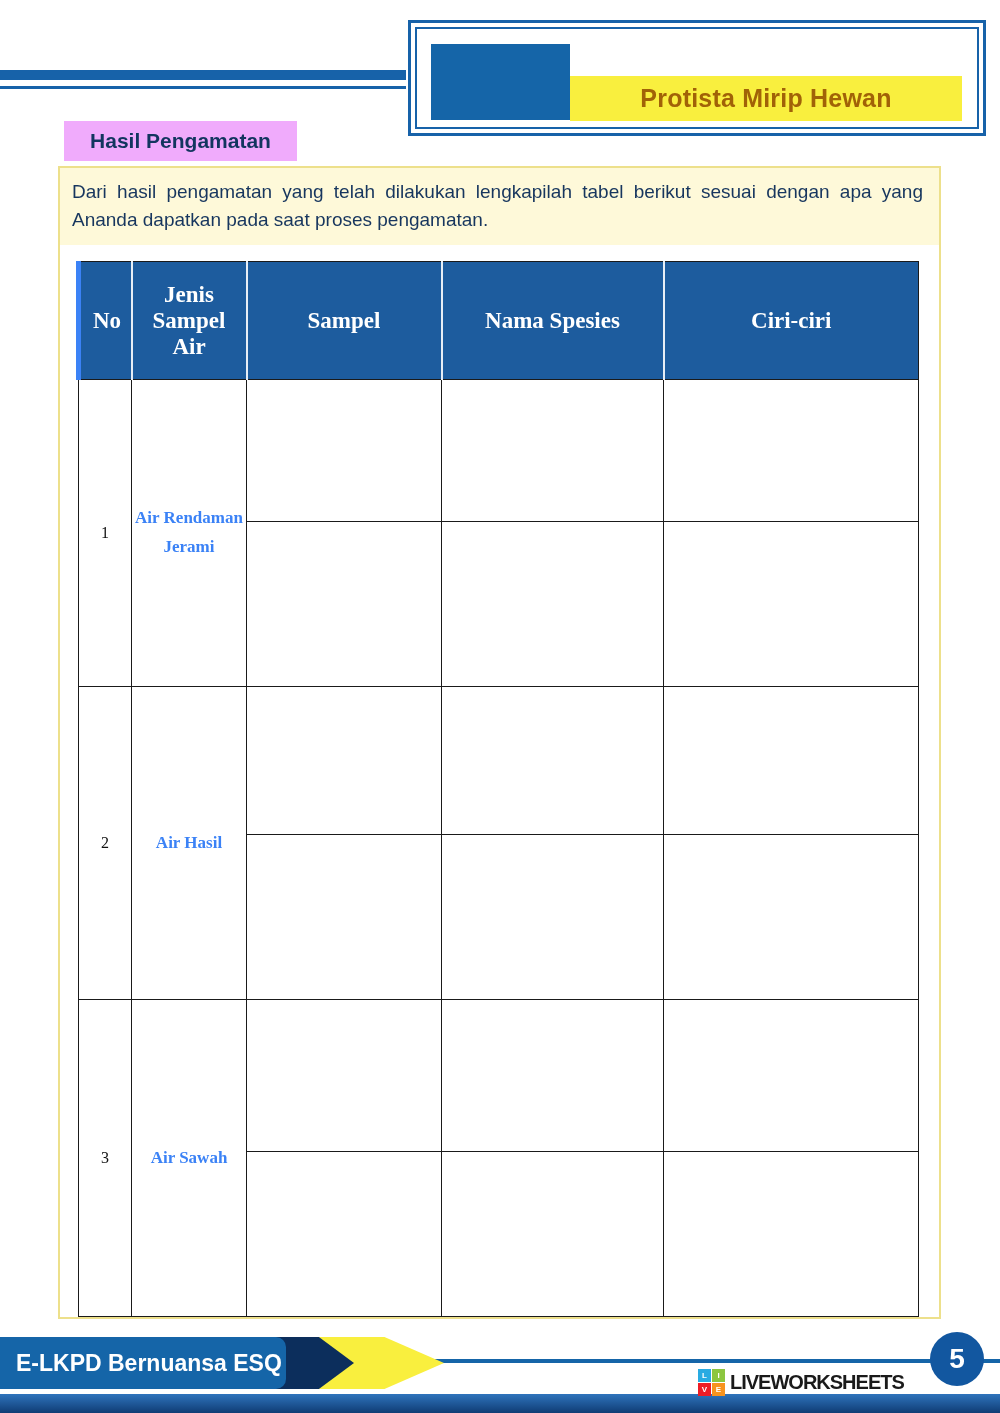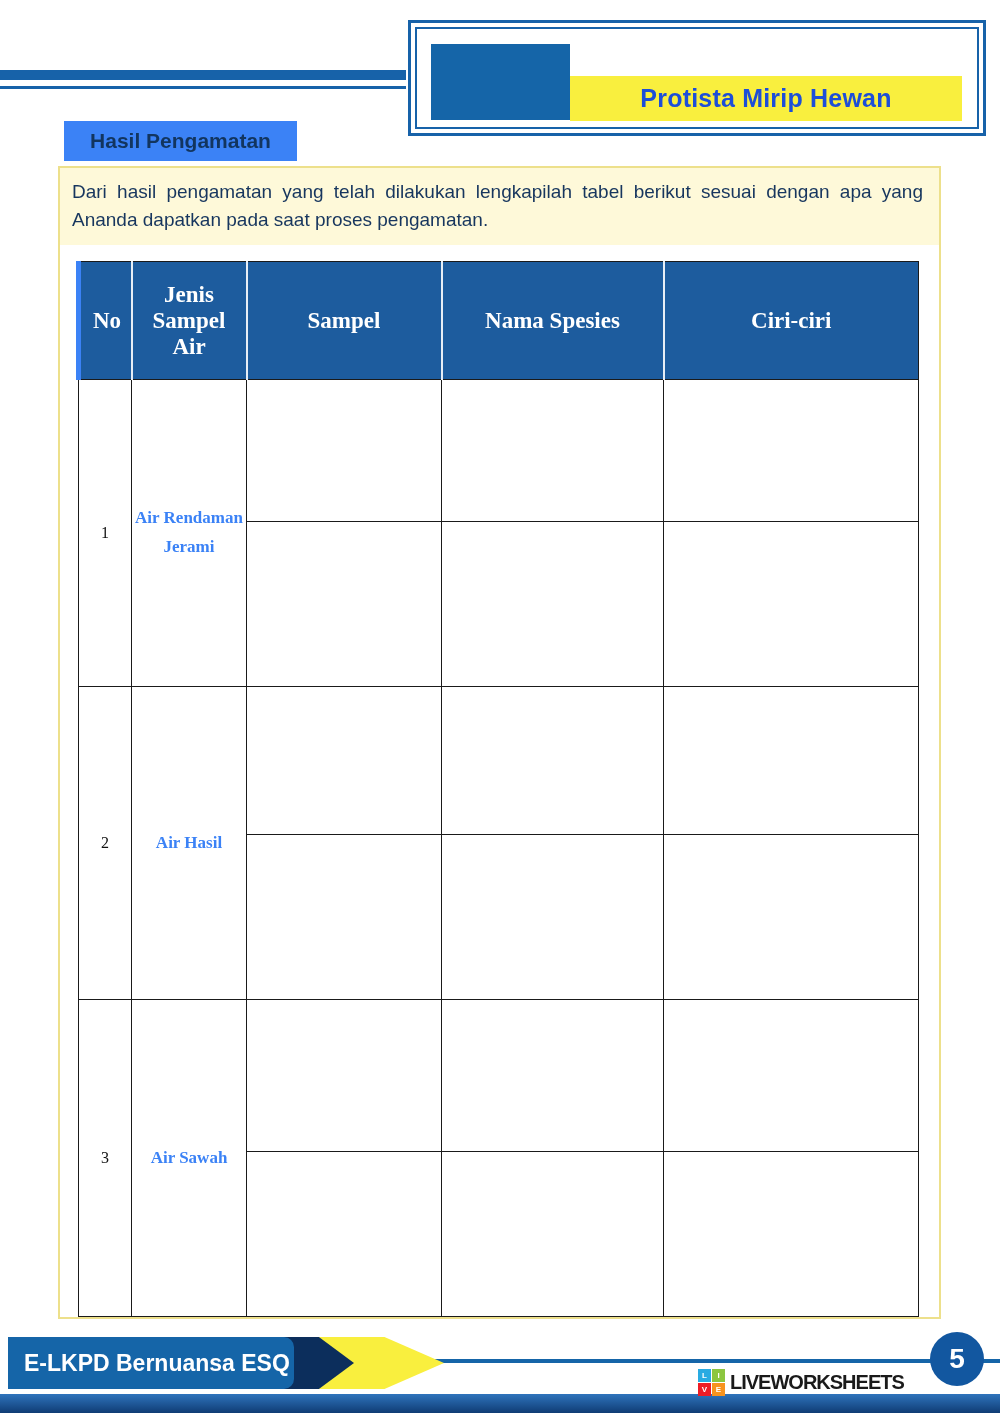--- a/index.html
+++ b/index.html
@@ -20,26 +20,26 @@
     position:absolute; left:408px; top:20px; width:578px; height:116px;
     border:3px solid #1762A9; padding:4px; background:#ffffff;
   }
   .title-frame-inner { width:100%; height:100%; border:2px solid #1762A9; }
   .title-blue-rect { position:absolute; left:431px; top:44px; width:139px; height:76px; background:#1565A8; }
   .title-yellow {
     position:absolute; left:570px; top:76px; width:392px; height:45px;
     background:#F9EF3E; display:flex; align-items:center; justify-content:center;
   }
   .title-yellow .title-text {
-    font-size:25px; font-weight:bold; color:#1d4ed8; letter-spacing:0.2px;
+    font-size:25px; font-weight:bold; color:#a16207; letter-spacing:0.2px;
   }
 
   .section-label {
     position:absolute; left:64px; top:121px; width:233px; height:40px;
-    background:#3b82f6; display:flex; align-items:center; justify-content:center;
+    background:#f0abfc; display:flex; align-items:center; justify-content:center;
     font-size:21px; font-weight:bold; color:#12355F; z-index:3;
   }
 
   
   .content-box {
     position:absolute; left:58px; top:166px; width:883px; height:1153px;
     border:2px solid #EDE08B; background:#ffffff;
   }
   .instruction {
     background:#FEF9D9;
@@ -102,21 +102,21 @@
   .footer-navy-chevron {
     position:absolute; left:276px; top:1337px; width:78px; height:52px;
     background:#0C2E5C;
     clip-path:polygon(0 0, 55% 0, 100% 50%, 55% 100%, 0 100%);
     z-index:2;
   }
   .footer-banner {
     position:absolute; left:0; top:1337px; width:286px; height:52px;
     background:#1565A8; border-radius:0 10px 10px 0;
     display:flex; align-items:center; padding-left:16px;
-    color:#ffffff; font-size:23px; font-weight:bold; z-index:3;margin-left:8px;
+    color:#ffffff; font-size:23px; font-weight:bold; z-index:3;
   }
 
   .bottom-bar {
     position:absolute; left:0; top:1394px; width:1000px; height:19px;
     background:linear-gradient(180deg,#2F74BC 0%, #0F3C74 100%);
     z-index:1;
   }
 
   .page-circle {
     position:absolute; left:930px; top:1332px; width:54px; height:54px;

